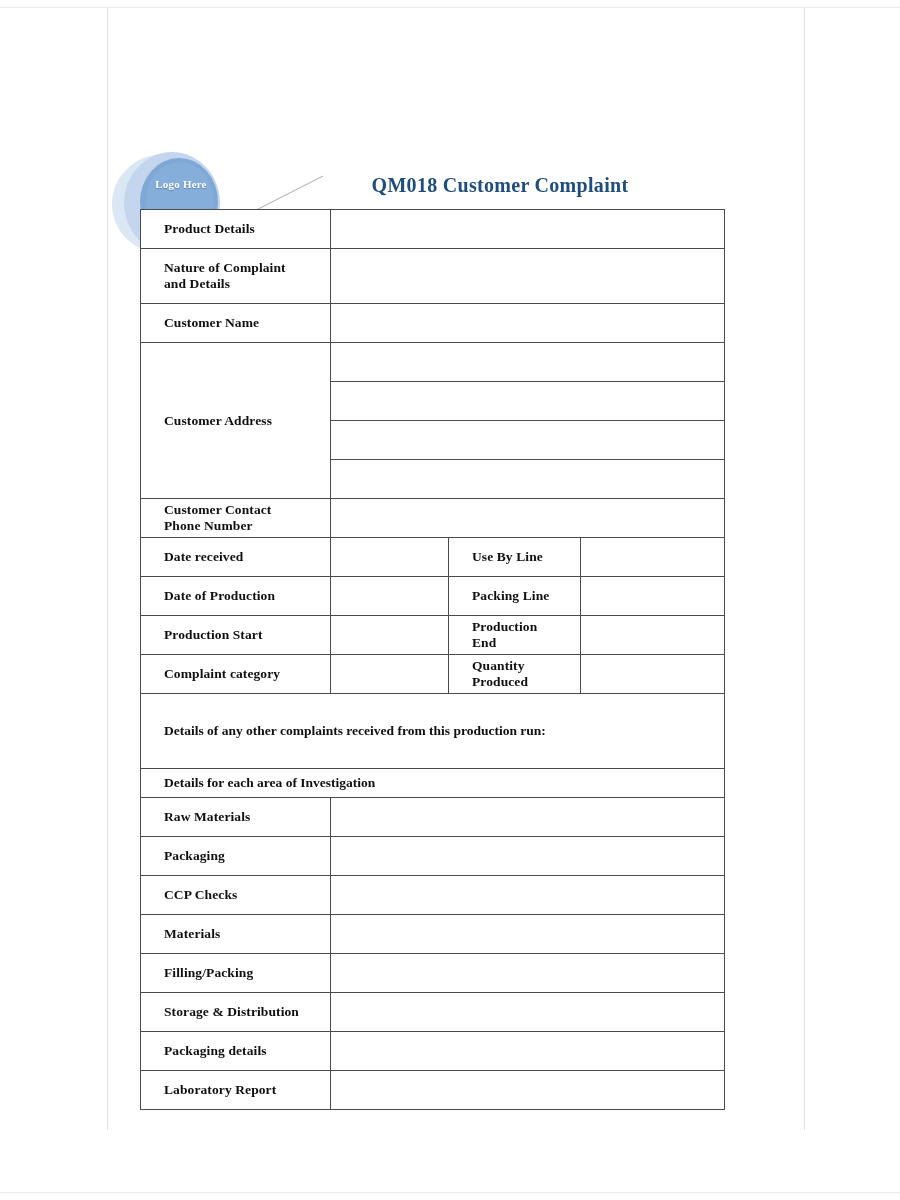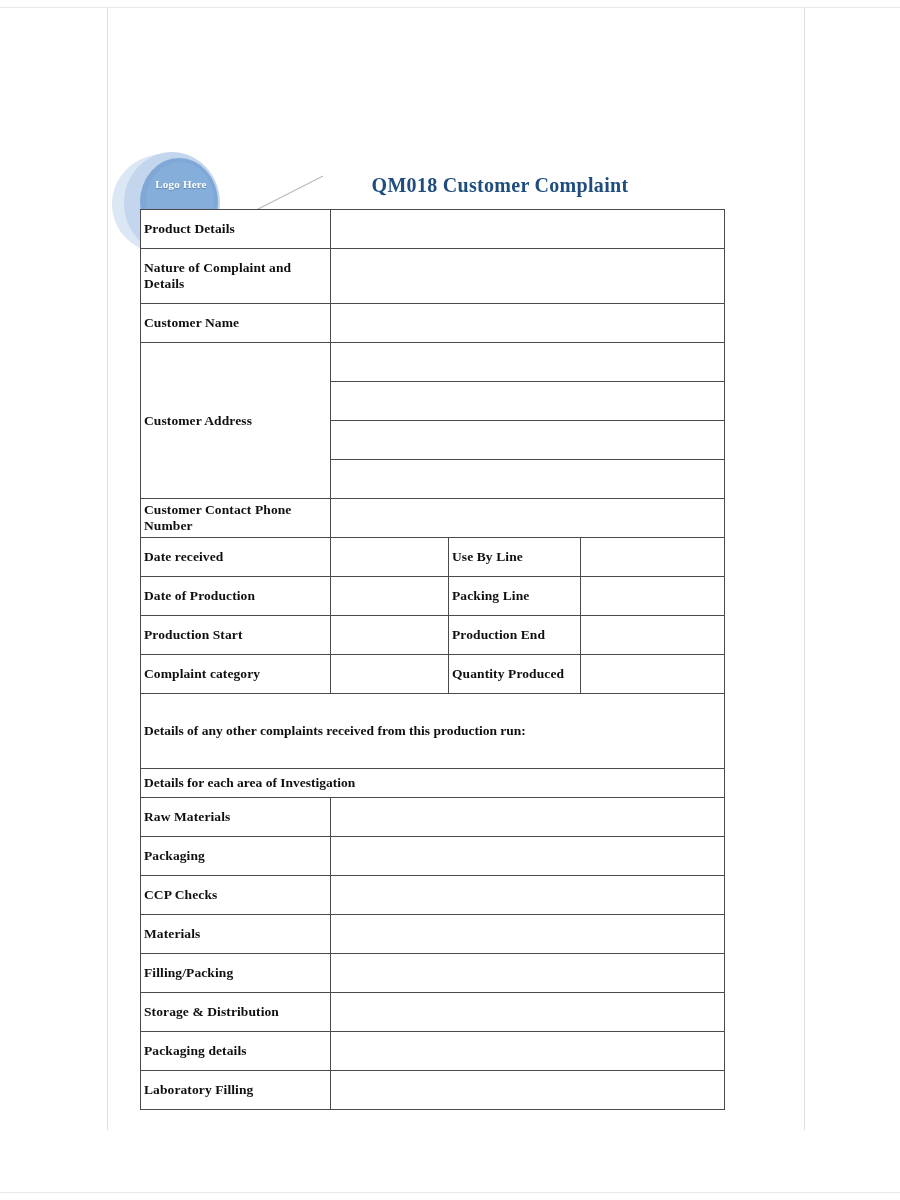--- a/index.html
+++ b/index.html
@@ -129,21 +129,21 @@
   #form-table {
     position: absolute;
     left: 140px;
     top: 209px;
     width: 584px;
     border-collapse: collapse;
     table-layout: fixed;
   }
   #form-table td {
     border: 1px solid #4a4a4a;
-    padding: 0 3px;
+    padding: 0 23px;
     vertical-align: middle;
     font-family: "Liberation Serif", "DejaVu Serif", serif;
     font-size: 13.5px;
     color: #101010;
     background: #ffffff;
   }
   td.label {
     background: #cddcf2;
     font-weight: bold;
     line-height: 16px;
@@ -297,20 +297,20 @@
       </tr>
       <tr class="r-short">
         <td class="label">Storage &amp; Distribution</td>
         <td class="value" colspan="3"></td>
       </tr>
       <tr class="r-short">
         <td class="label">Packaging details</td>
         <td class="value" colspan="3"></td>
       </tr>
       <tr class="r-short">
-        <td class="label">Laboratory Filling</td>
+        <td class="label">Laboratory Report</td>
         <td class="value" colspan="3"></td>
       </tr>
 
     </tbody>
   </table>
 
 </div>
 
 </body></html>

